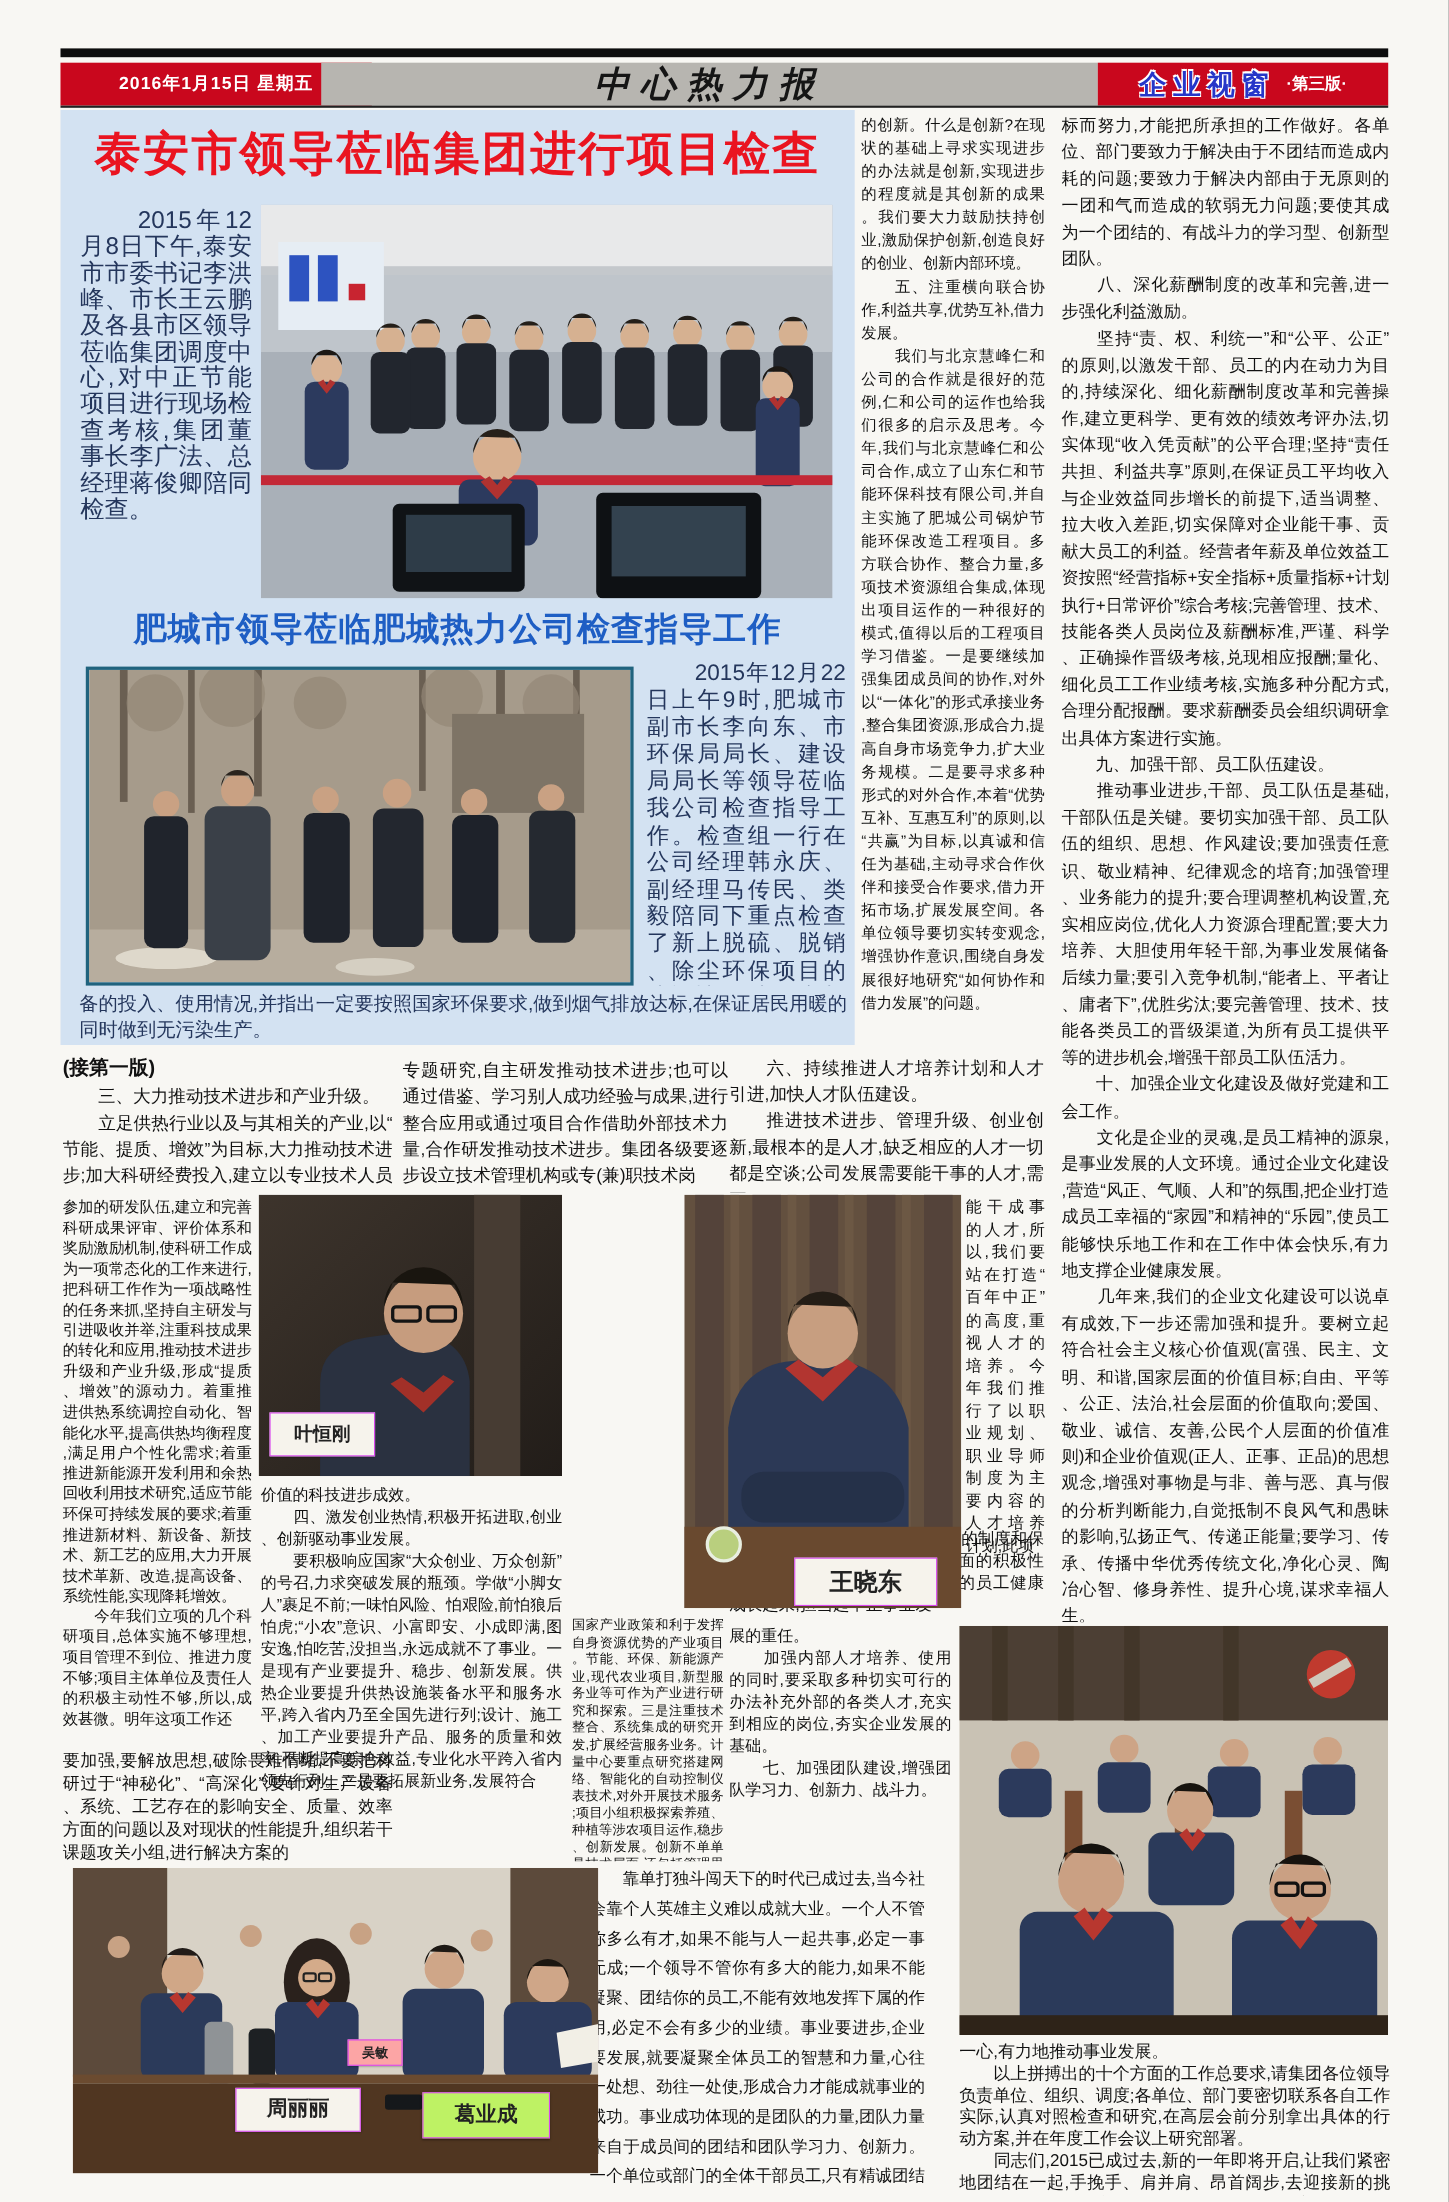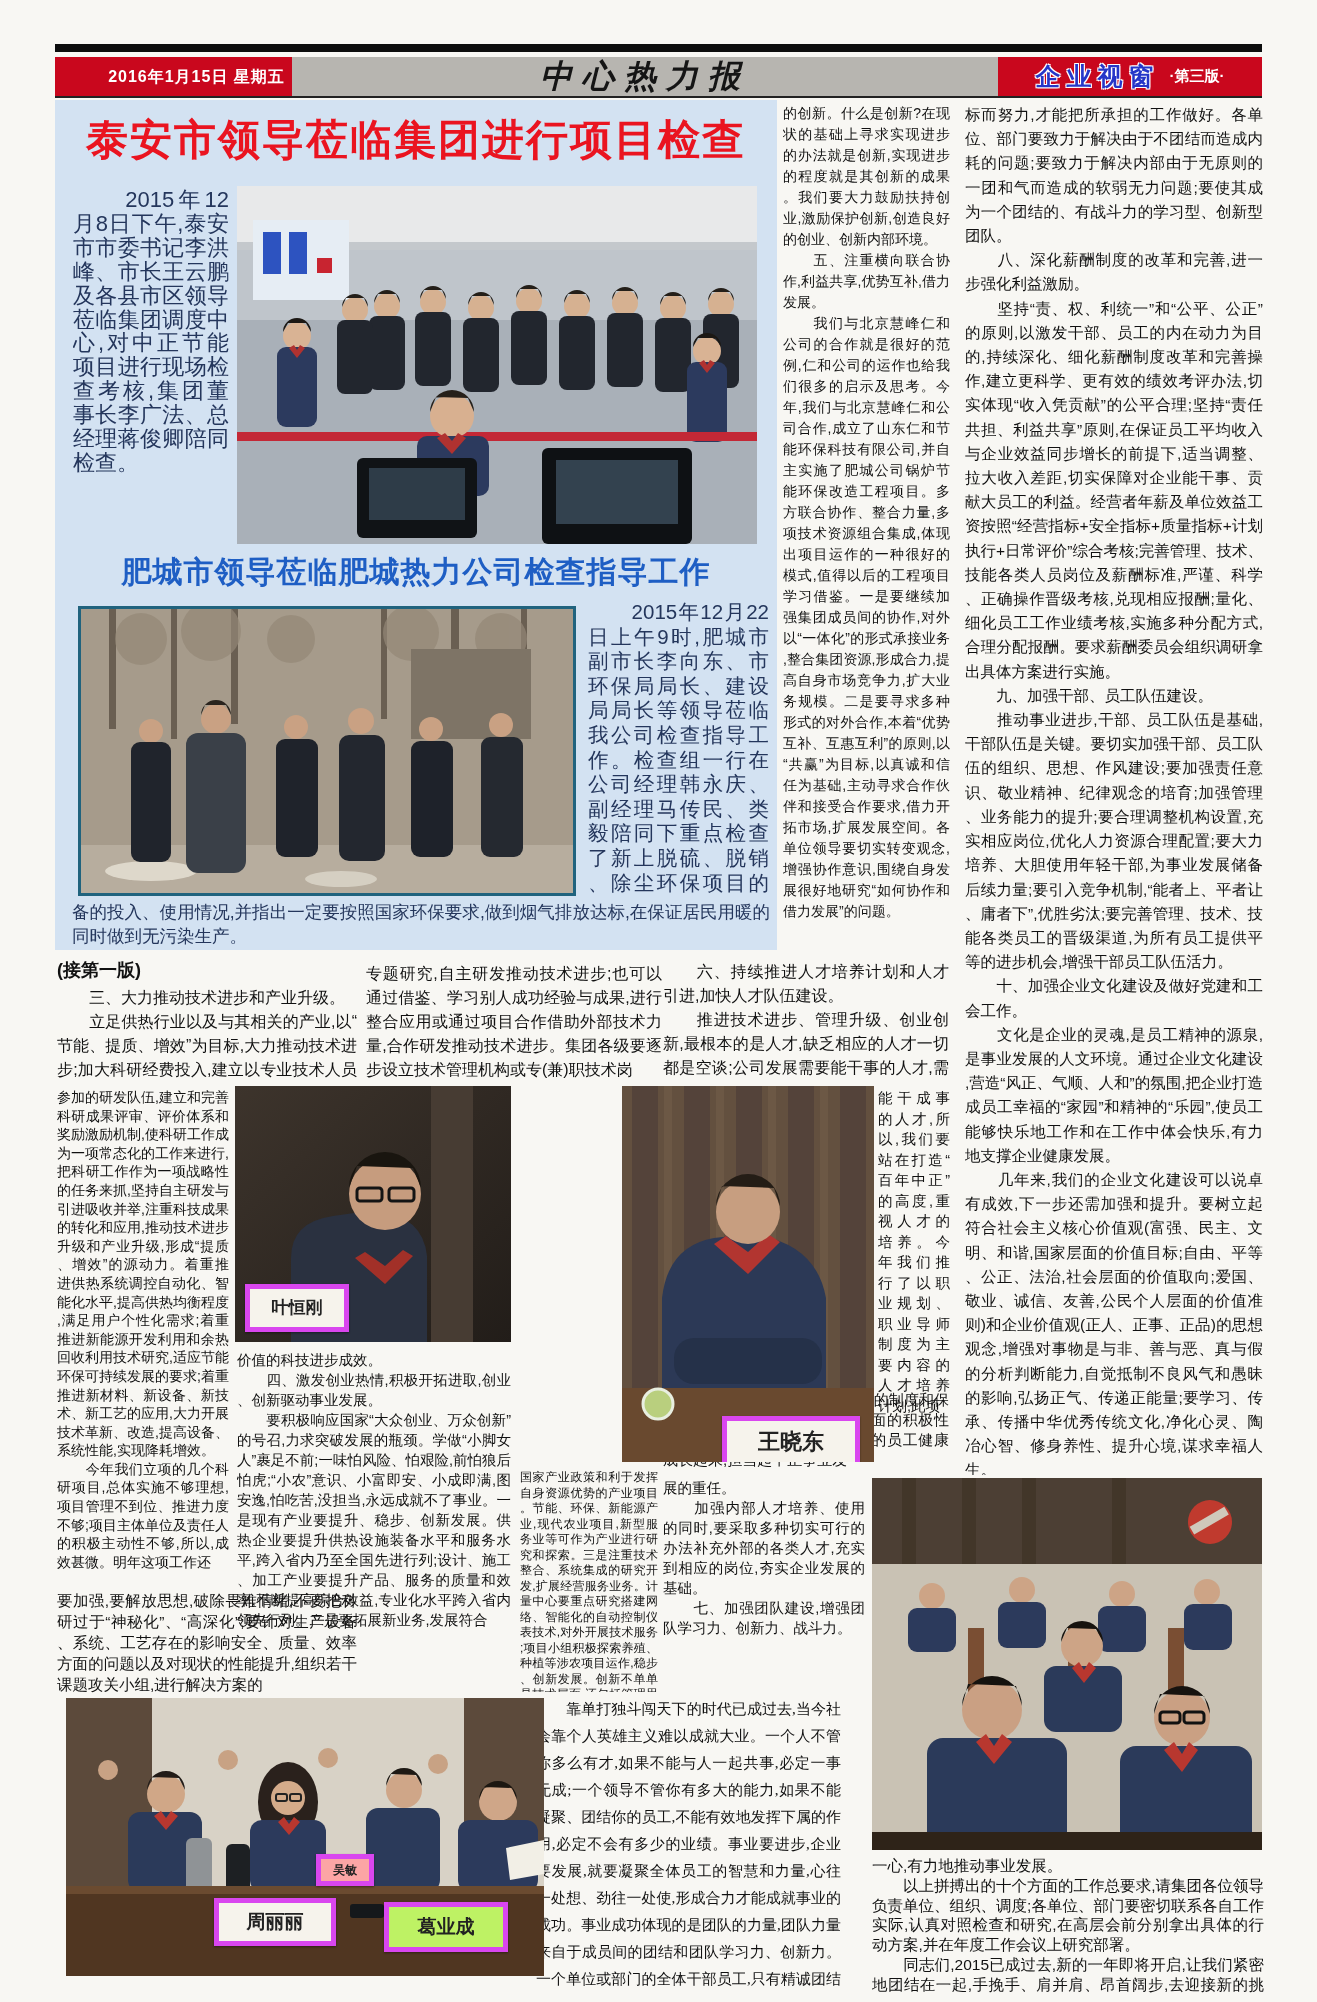--- a/index.html
+++ b/index.html
@@ -27,21 +27,21 @@
   #feature-box{left:55px;top:100px;width:722px;height:850px;background:#d3e2f2;}
   #headline-taian{left:55px;top:112px;width:722px;text-align:center;color:#ea1420;
       font-size:42px;font-weight:bold;letter-spacing:2px;}
   #headline-feicheng{left:55px;top:552px;width:722px;text-align:center;color:#1e5ec4;
       font-family:"Liberation Serif",serif;font-size:30px;font-weight:bold;letter-spacing:1px;}
   #article-taian{left:73px;top:188px;width:156px;height:360px;font-size:22px;line-height:23.9px;}
   #article-feicheng{left:588px;top:600px;width:181px;height:296px;font-size:20.5px;line-height:24.6px;}
   #feature-caption{left:72px;top:900px;width:698px;height:48px;font-size:17.5px;line-height:24px;}
   
   .photo{position:absolute;overflow:hidden;}
-  .placard{position:absolute;background:#f6f3ec;border:5px solid #d946ef;color:#222;
+  .placard{position:absolute;background:#f6f3ec;border:1px solid #d946ef;color:#222;
       font-weight:bold;text-align:center;box-shadow:0 1px 2px rgba(0,0,0,.4);}
   
   #jie-label{left:57px;top:958px;font-size:18px;color:#111;font-weight:bold;}
   #t-c1a{left:57px;top:986px;width:300px;height:98px;font-size:16px;line-height:24px;}
   #t-c1b{left:57px;top:1088px;width:172px;height:500px;font-size:14px;line-height:18.6px;}
   #t-c1c{left:57px;top:1590px;width:300px;height:106px;font-size:15.5px;line-height:21px;}
   #t-c2a{left:366px;top:962px;width:296px;height:122px;font-size:16px;line-height:24px;}
   #t-c2b{left:514px;top:1088px;width:106px;height:378px;font-size:13.5px;line-height:18px;}
   #t-c2c{left:237px;top:1350px;width:274px;height:342px;font-size:14.5px;line-height:20px;}
   #t-c2d{left:520px;top:1470px;width:138px;height:222px;font-size:12px;line-height:15.5px;}

